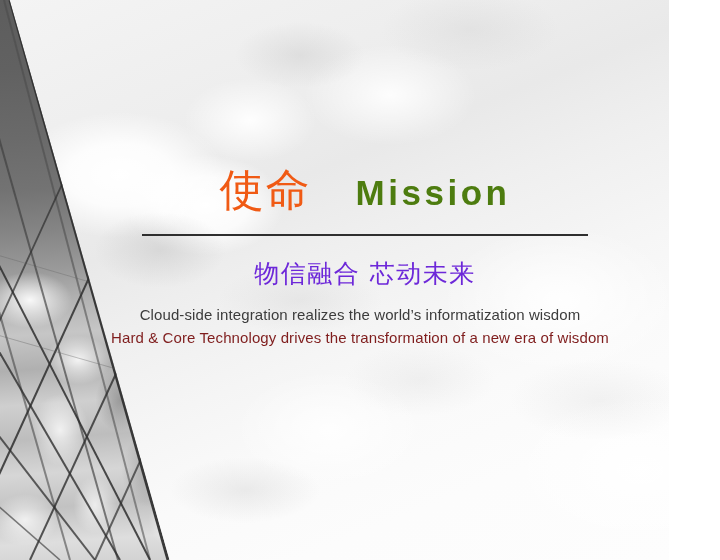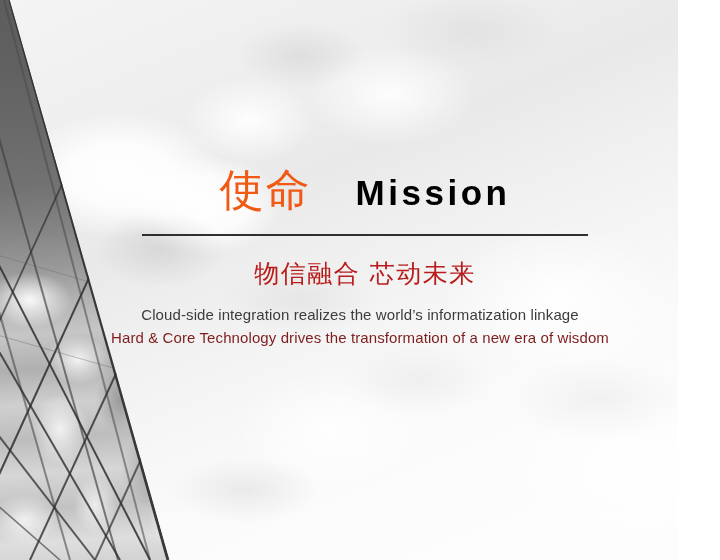--- a/index.html
+++ b/index.html
@@ -10,21 +10,20 @@
   body {
     font-family: "Liberation Sans", sans-serif;
   }
 
   .stage {
     position: relative;
     width: 669px;
     height: 560px;
     overflow: hidden;
     background: #f2f2f2;
-    padding-left: 9px;
   }
 
   
   .sky {
     position: absolute;
     inset: 0;
     background:
       radial-gradient(ellipse 150px 90px at 120px 175px, rgba(255,255,255,1) 0%, rgba(255,255,255,0.85) 35%, rgba(255,255,255,0) 70%),
       radial-gradient(ellipse 110px 70px at 205px 205px, rgba(255,255,255,1) 0%, rgba(255,255,255,0.8) 40%, rgba(255,255,255,0) 72%),
       radial-gradient(ellipse 95px 60px at 250px 120px, rgba(255,255,255,0.95) 0%, rgba(255,255,255,0) 70%),
@@ -204,26 +203,26 @@
 
       <line x1="-20" y1="330" x2="120" y2="370" stroke="#5a5a5a" stroke-width="1" opacity="0.35"></line>
       <line x1="-20" y1="250" x2="100" y2="285" stroke="#5a5a5a" stroke-width="1" opacity="0.30"></line>
     </svg>
   </div>
 
   <div class="content">
 
     <div class="heading">
       <span class="cn" style="color: rgb(240, 90, 20);">使命</span>
-      <span class="en" style="color: #000000;">Mission</span>
+      <span class="en" style="color: #4d7c0f;">Mission</span>
     </div>
 
     <div class="divider" style="background: rgb(47, 47, 47);"></div>
 
-    <div class="subtitle-cn" style="color: #b91c1c; text-align: center;">物信融合 芯动未来</div>
+    <div class="subtitle-cn" style="color: #6d28d9; text-align: center;">物信融合 芯动未来</div>
 
     <div class="para">
-      <div class="para-line" style="color: rgb(60, 60, 60);">Cloud-side integration realizes the world’s informatization linkage</div>
+      <div class="para-line" style="color: rgb(60, 60, 60);">Cloud-side integration realizes the world’s informatization wisdom</div>
       <div class="para-line" style="color: #7f1d1d;">Hard &amp; Core Technology drives the transformation of a new era of wisdom</div>
     </div>
 
   </div>
 </div>
 
 </body></html>

